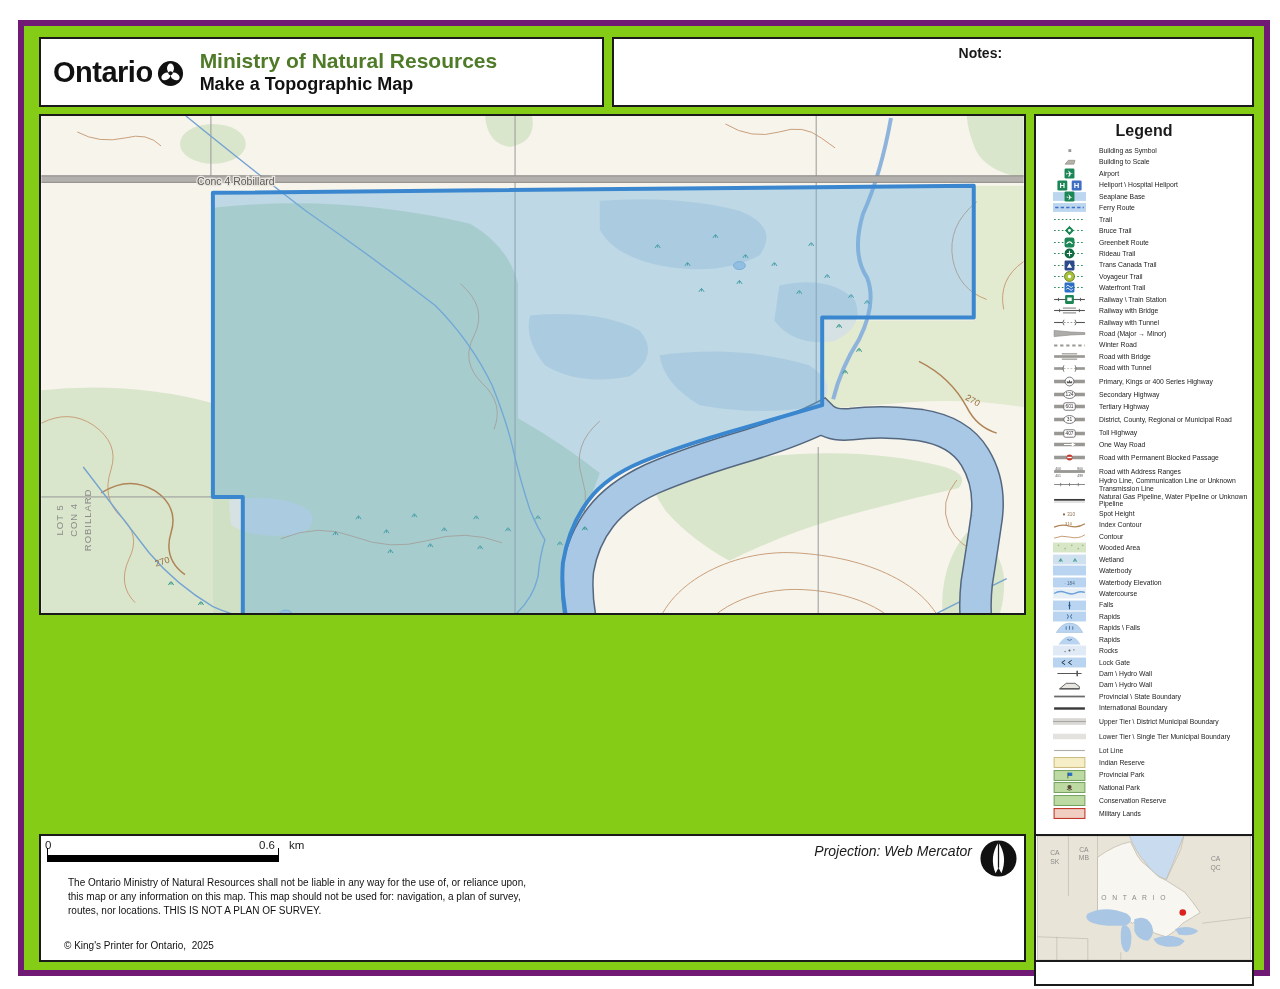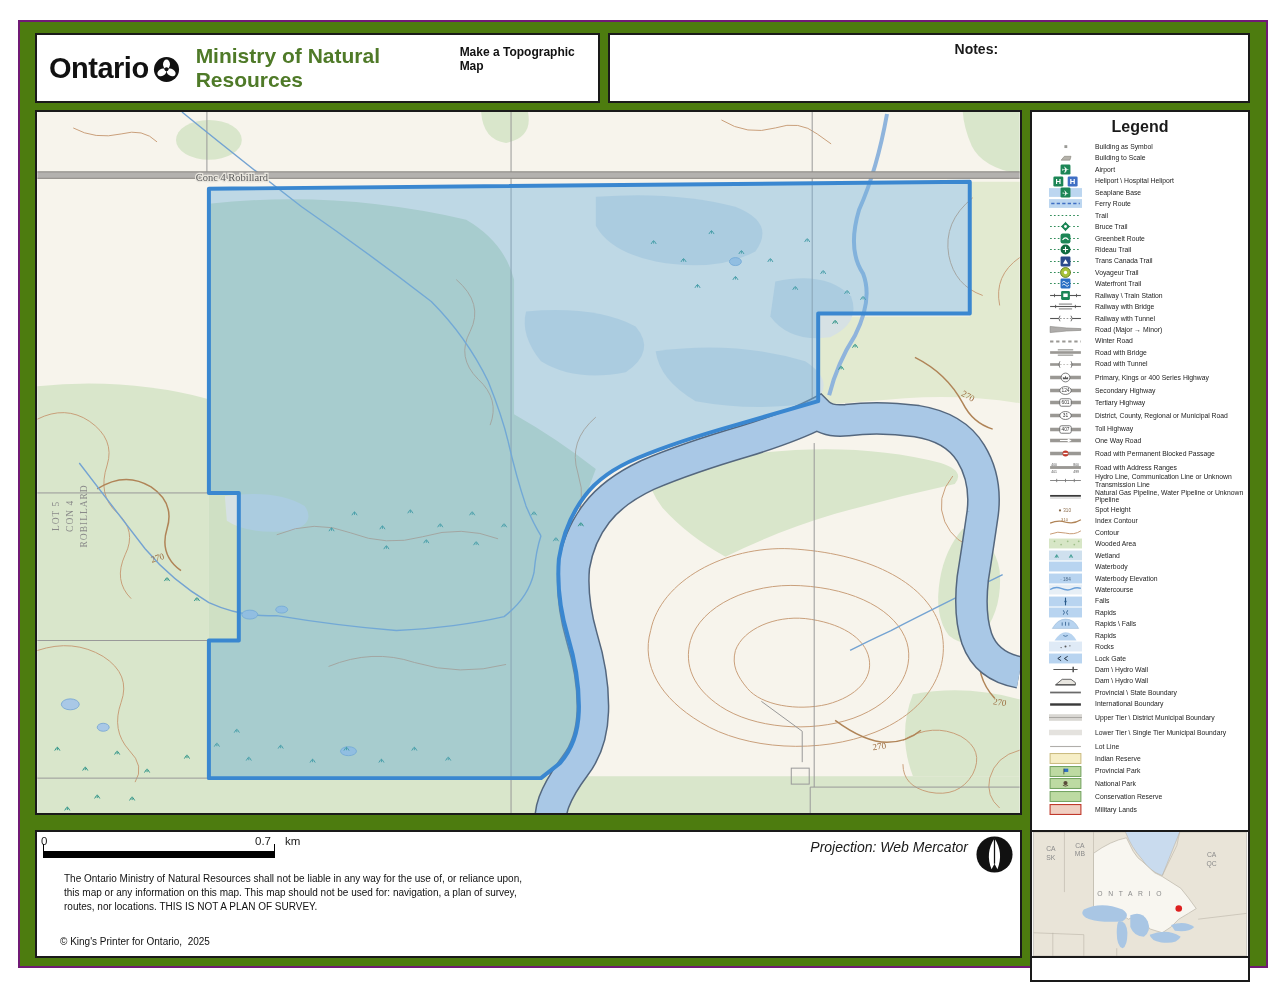--- a/index.html
+++ b/index.html
@@ -1,29 +1,29 @@
 <!DOCTYPE html>
 <html><head>
 <meta charset="utf-8">
 <style>
   html,body{margin:0;padding:0;background:#fff;font-family:"Liberation Sans",sans-serif;color:#1a1a1a;}
   .stage{position:relative;width:1280px;height:989px;background:#fff;overflow:hidden;}
-  .sheet{position:absolute;left:18px;top:20px;width:1240px;height:944px;border:2px solid #701a75;background:#4d7c0f;padding-left:6px;}
+  .sheet{position:absolute;left:18px;top:20px;width:1240px;height:944px;border:6px solid #701a75;background:#84cc16;}
   .box{position:absolute;border:2px solid #1a1a1a;background:#fff;box-sizing:border-box;}
   
   .logo-box{left:15px;top:11px;width:565px;height:70px;display:flex;align-items:center;padding:0 12px;box-sizing:border-box;}
   .wordmark{font-size:29px;font-weight:bold;letter-spacing:-0.5px;color:#111;}
   .trillium{width:27px;height:27px;margin:2px 10px 0 4px;flex:none;}
-  .title-block{display:flex;flex-direction:row;justify-content:center;margin-left:6px;}
+  .title-block{display:flex;flex-direction:column;justify-content:center;margin-left:6px;}
   .ministry{font-size:21px;font-weight:bold;color:#4f7a28;line-height:1.15;}
-  .product{font-size:12px;font-weight:bold;color:#111;margin-top:1px;}
+  .product{font-size:18px;font-weight:bold;color:#111;margin-top:1px;}
   .notes-box{left:588px;top:11px;width:642px;height:70px;}
   .notes-label{position:absolute;left:54%;top:6px;font-size:14px;font-weight:bold;}
   
-  .map-box{left:15px;top:88px;width:987px;height:705px;border-width:2px;overflow:hidden;font-family:Liberation Serif, serif;}
+  .map-box{left:15px;top:88px;width:987px;height:501px;border-width:2px;overflow:hidden;}
   .map-box svg{display:block;}
   .legend-box{left:1010px;top:88px;width:220px;height:872px;}
   .legend-title{text-align:center;font-size:16px;font-weight:bold;margin-top:6px;margin-bottom:5px;}
   .legend-items{padding:0 4px 0 10px;}
   .lg-row{display:flex;align-items:center;min-height:11.45px;}
   .lg-row.two{min-height:15.4px;}
   .lg-row.area{min-height:12.8px;}
   .lg-ic{width:46px;flex:none;display:flex;justify-content:center;}
   .lg-ic svg{width:33px;height:11px;display:block;}
   .lg-lb{flex:1;font-size:6.8px;line-height:7.4px;color:#222;padding-left:7px;}
@@ -757,21 +757,21 @@
                 <rect x="1" y="0.5" width="28" height="9" fill="#f0cfc2" stroke="#c0392b" stroke-width="1"></rect>
               </svg>
             </span>
             <div class="lg-lb">Military Lands</div>
           </div>
         </div>
   </div>
 
   <div class="box footer-box">
     <span class="scale-num" style="left:4px">0</span>
-    <span class="scale-num" style="left:218px">0.7</span>
+    <span class="scale-num" style="left:218px">0.6</span>
     <span class="scale-num" style="left:248px">km</span>
     <span class="tick" style="left:6px"></span>
     <span class="tick" style="left:237px"></span>
     <div class="scale-bar"></div>
     <span class="projection">Projection: Web Mercator</span>
     <svg class="compass" viewBox="0 0 40 40">
       <circle cx="20" cy="20" r="18.5" fill="#111"></circle>
       <path d="M20,3.5 C13.5,13 12.5,24 17,35 L20,29.5 L23,35 C27.5,24 26.5,13 20,3.5 Z" fill="#fff"></path>
       <path d="M20,3.5 L20,29.5" stroke="#111" stroke-width="1.3"></path>
     </svg>

